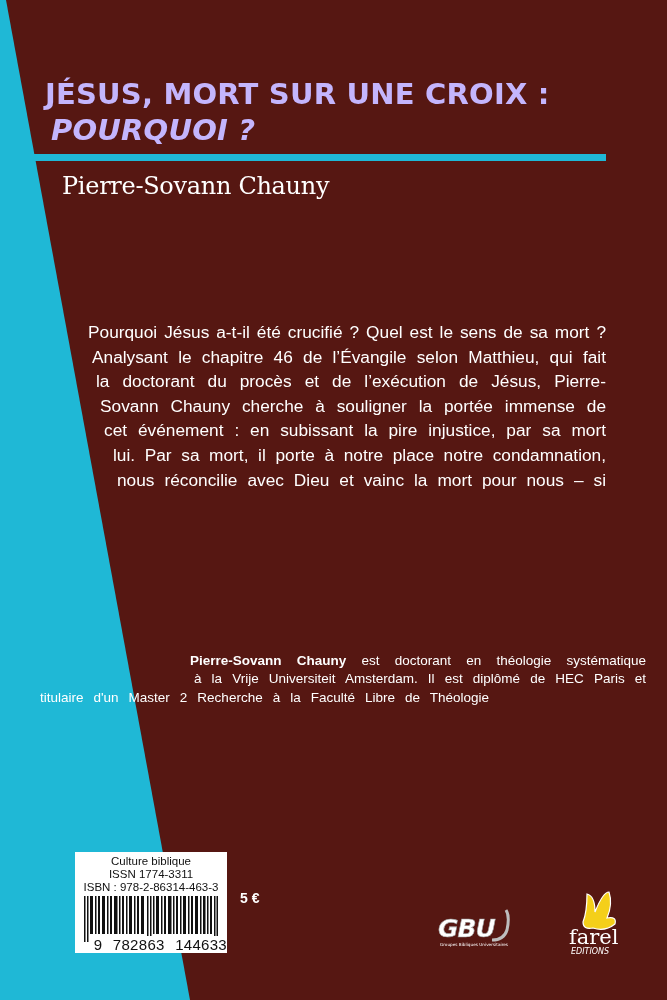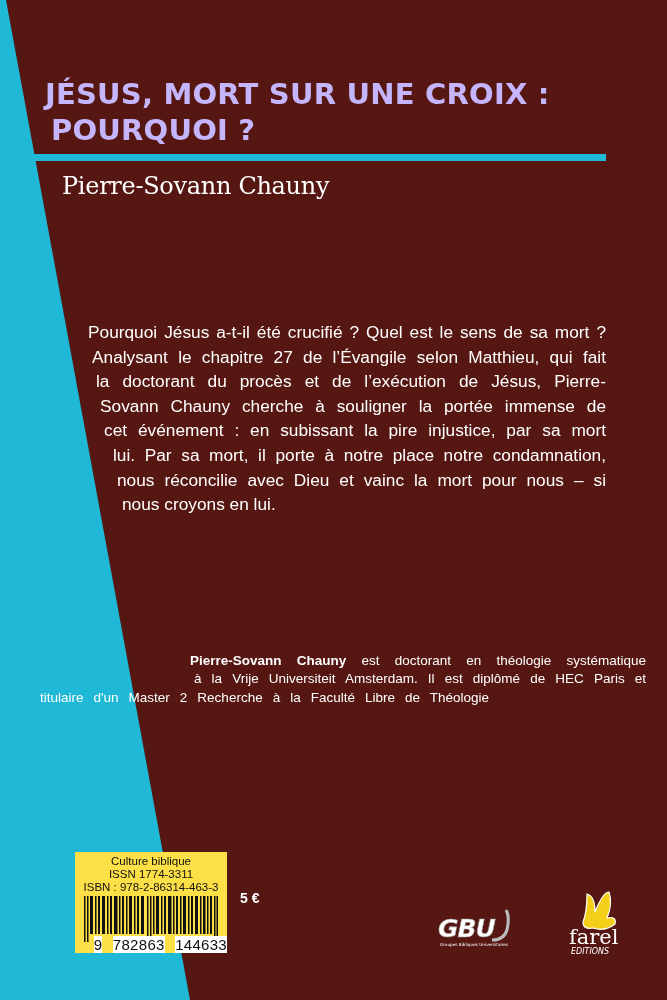--- a/index.html
+++ b/index.html
@@ -18,21 +18,21 @@
     .cyan-rule {
       position: absolute; left: 0; top: 154px; width: 606px; height: 7px;
       background: #1fb8d6;
     }
     .title {
       position: absolute; left: 45px; top: 76px; margin: 0;
       font-family: "DejaVu Sans", sans-serif; font-weight: bold;
       font-size: 29px; line-height: 36px; letter-spacing: 0.2px;
       color: #c4b5fd; white-space: nowrap;
     }
-    .title .l2 { display: block; padding-left: 6px; }
+    .title .l2 { display: block; padding-left: 6px; font-style: italic; }
     .author {
       position: absolute; left: 62px; top: 172px;
       font-family: "DejaVu Serif", serif; font-size: 24px;
       color: #ffffff; white-space: nowrap; letter-spacing: -0.3px;
     }
     .blurb {
       position: absolute; top: 320px; left: 0; width: 551px;
       font-size: 17.3px; line-height: 24.6px;
     }
     .blurb .line {
@@ -45,21 +45,21 @@
       font-size: 13.5px; line-height: 18.3px;
     }
     .bio .line {
       display: block; text-align: justify; text-align-last: justify;
       white-space: nowrap; height: 18.3px; padding-left: 40px;
     }
     .bio .line.last { text-align-last: left; }
     .bio b { font-weight: bold; }
     .barcode-box {
       position: absolute; left: 75px; top: 852px; width: 152px; height: 101px;
-      background: #fde047; color: #111;
+      background: #ffffff; color: #111;
       font-size: 11.5px; line-height: 13px; text-align: center;
     }
     .barcode-box .meta { padding-top: 3px; }
     .bars {
       position: absolute; left: 9px; top: 44px; width: 134px; height: 46px;
     }
     .barcode-digits {
       position: absolute; left: 2px; bottom: 0px; width: 150px;
       font-size: 15px; line-height: 16px; color: #111; text-align: right;
       letter-spacing: 0.3px; white-space: nowrap;
@@ -85,27 +85,26 @@
 
   <h1 class="title">
     <span>JÉSUS, MORT SUR UNE CROIX :</span>
     <span class="l2">POURQUOI ?</span>
   </h1>
 
   <div class="author">Pierre-Sovann Chauny</div>
 
   <div class="blurb">
     <span class="line" style="margin-left:88px;width:518px">Pourquoi Jésus a-t-il été crucifié ? Quel est le sens de sa mort ?</span>
-    <span class="line" style="margin-left:92px;width:514px">Analysant le chapitre 27 de l’Évangile selon Matthieu, qui fait</span>
+    <span class="line" style="margin-left:92px;width:514px">Analysant le chapitre 46 de l’Évangile selon Matthieu, qui fait</span>
     <span class="line" style="margin-left:96px;width:510px">la doctorant du procès et de l’exécution de Jésus, Pierre-</span>
     <span class="line" style="margin-left:100px;width:506px">Sovann Chauny cherche à souligner la portée immense de</span>
     <span class="line" style="margin-left:104px;width:502px">cet événement : en subissant la pire injustice, par sa mort</span>
     <span class="line" style="margin-left:113px;width:493px">lui. Par sa mort, il porte à notre place notre condamnation,</span>
     <span class="line" style="margin-left:117px;width:489px">nous réconcilie avec Dieu et vainc la mort pour nous – si</span>
-    <span class="line last" style="margin-left:122px;width:484px">nous croyons en lui.</span>
   </div>
 
   <div class="bio">
     <span class="line" style="margin-left:150px;width:456px"><b>Pierre-Sovann Chauny</b><span> est doctorant en théologie systématique</span></span>
     <span class="line" style="margin-left:154px;width:452px">à la Vrije Universiteit Amsterdam. Il est diplômé de HEC Paris et</span>
     <span class="line" style="width:449px">titulaire d'un Master 2 Recherche à la Faculté Libre de Théologie</span>
   </div>
 
   <div class="barcode-box">
     <div class="meta">

